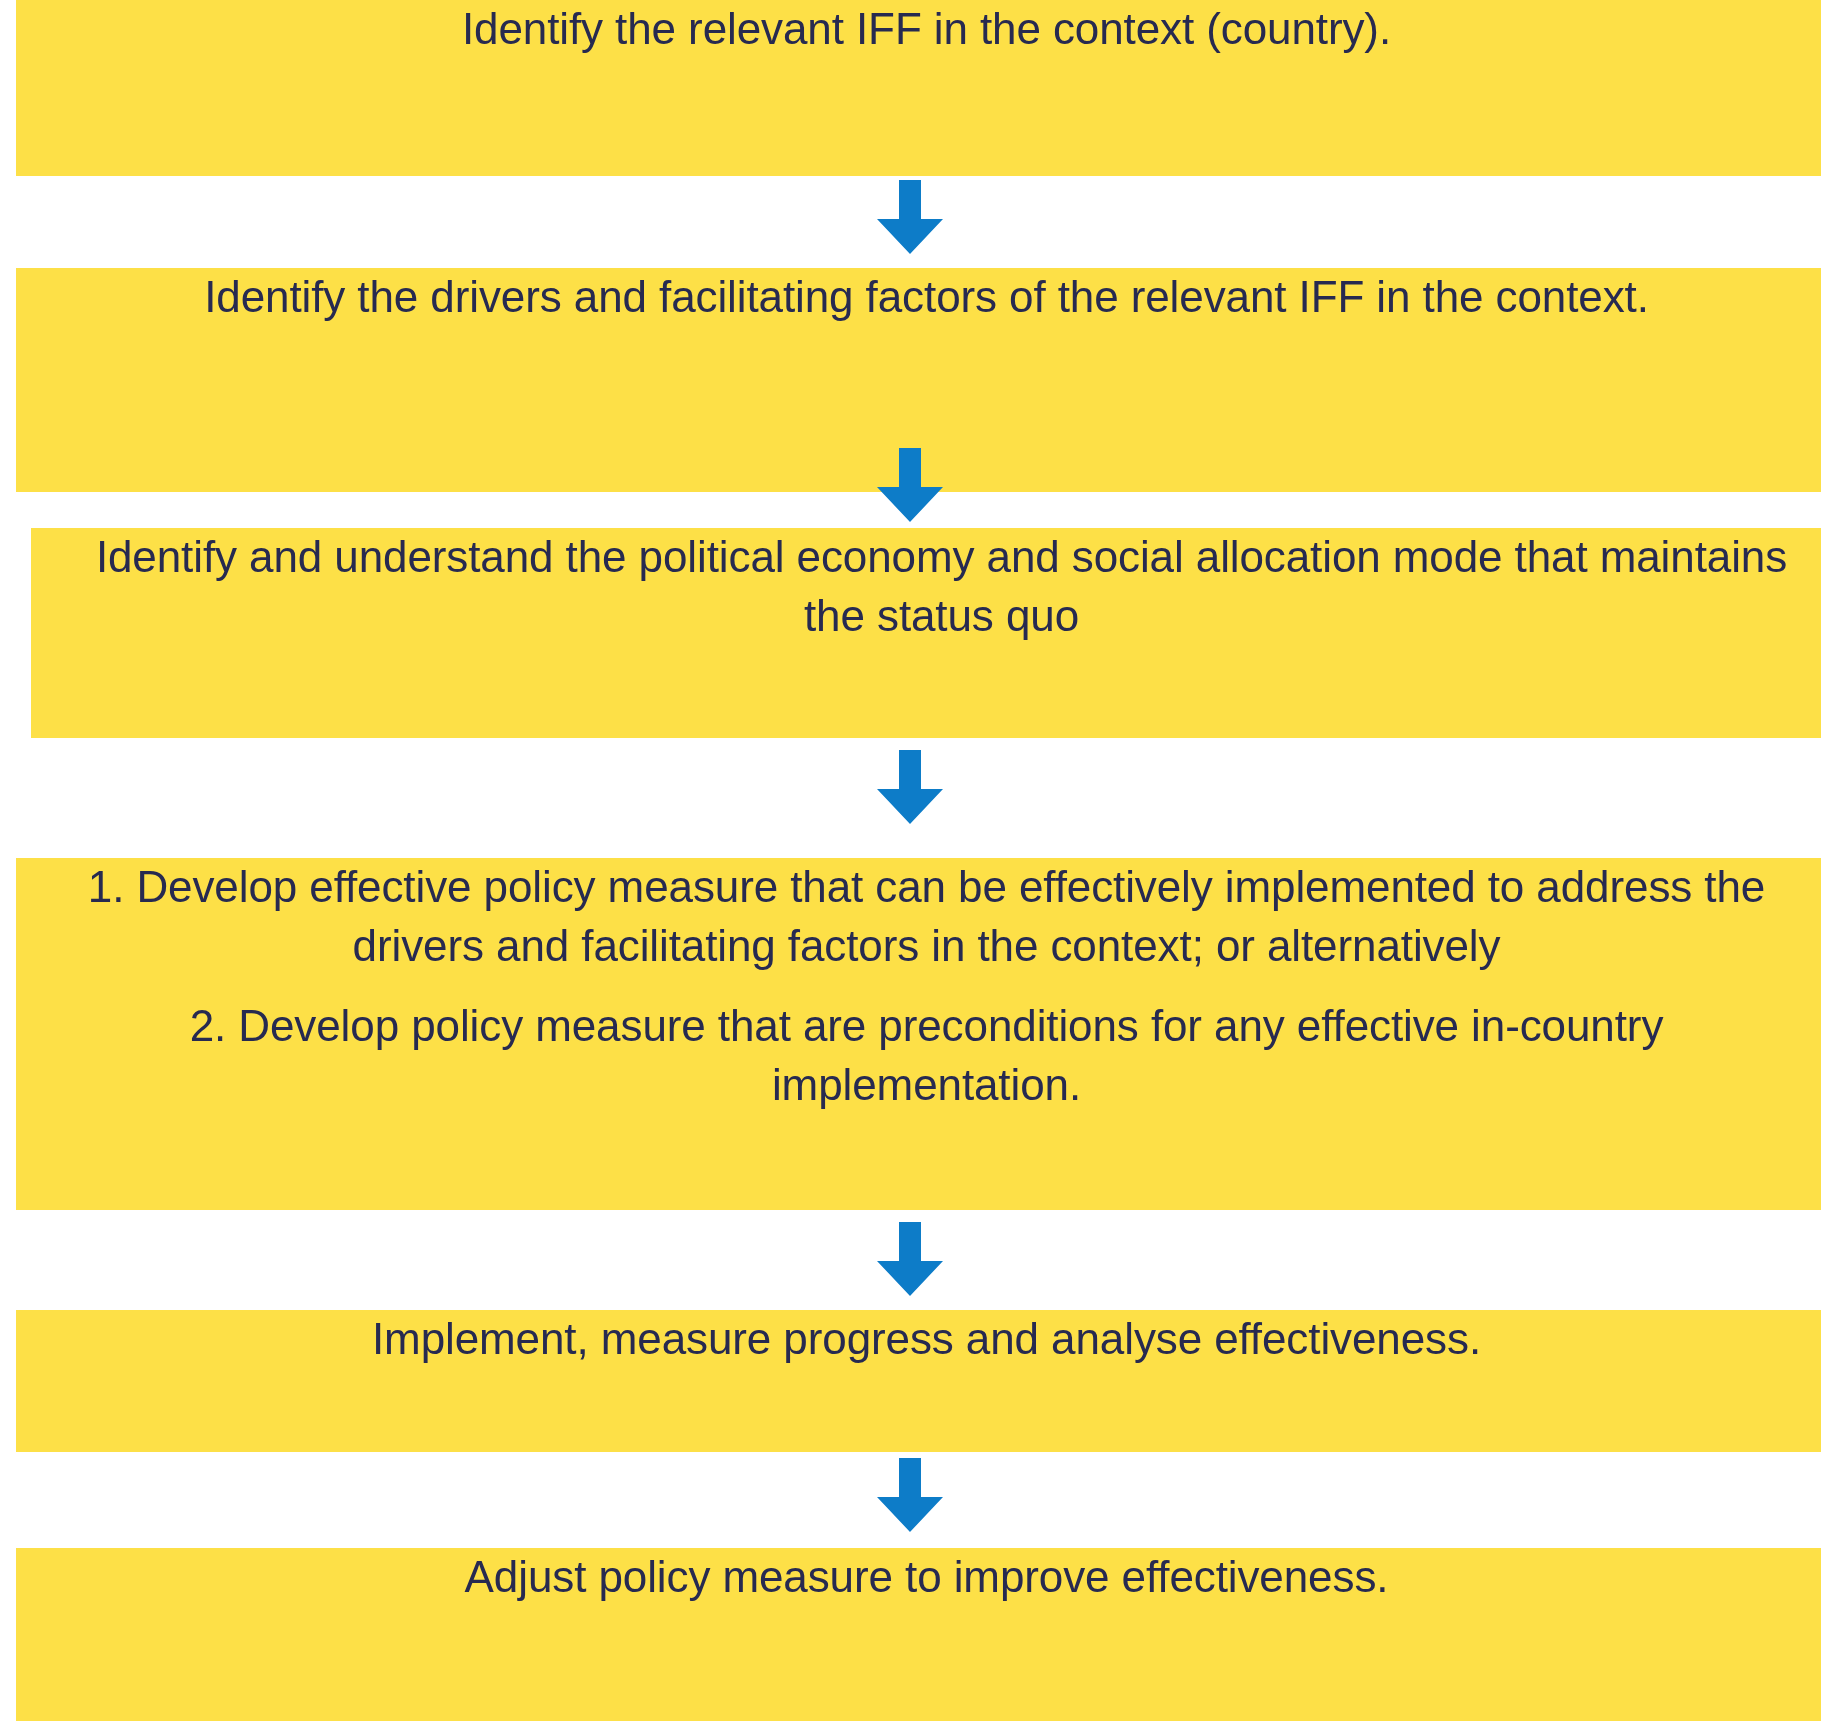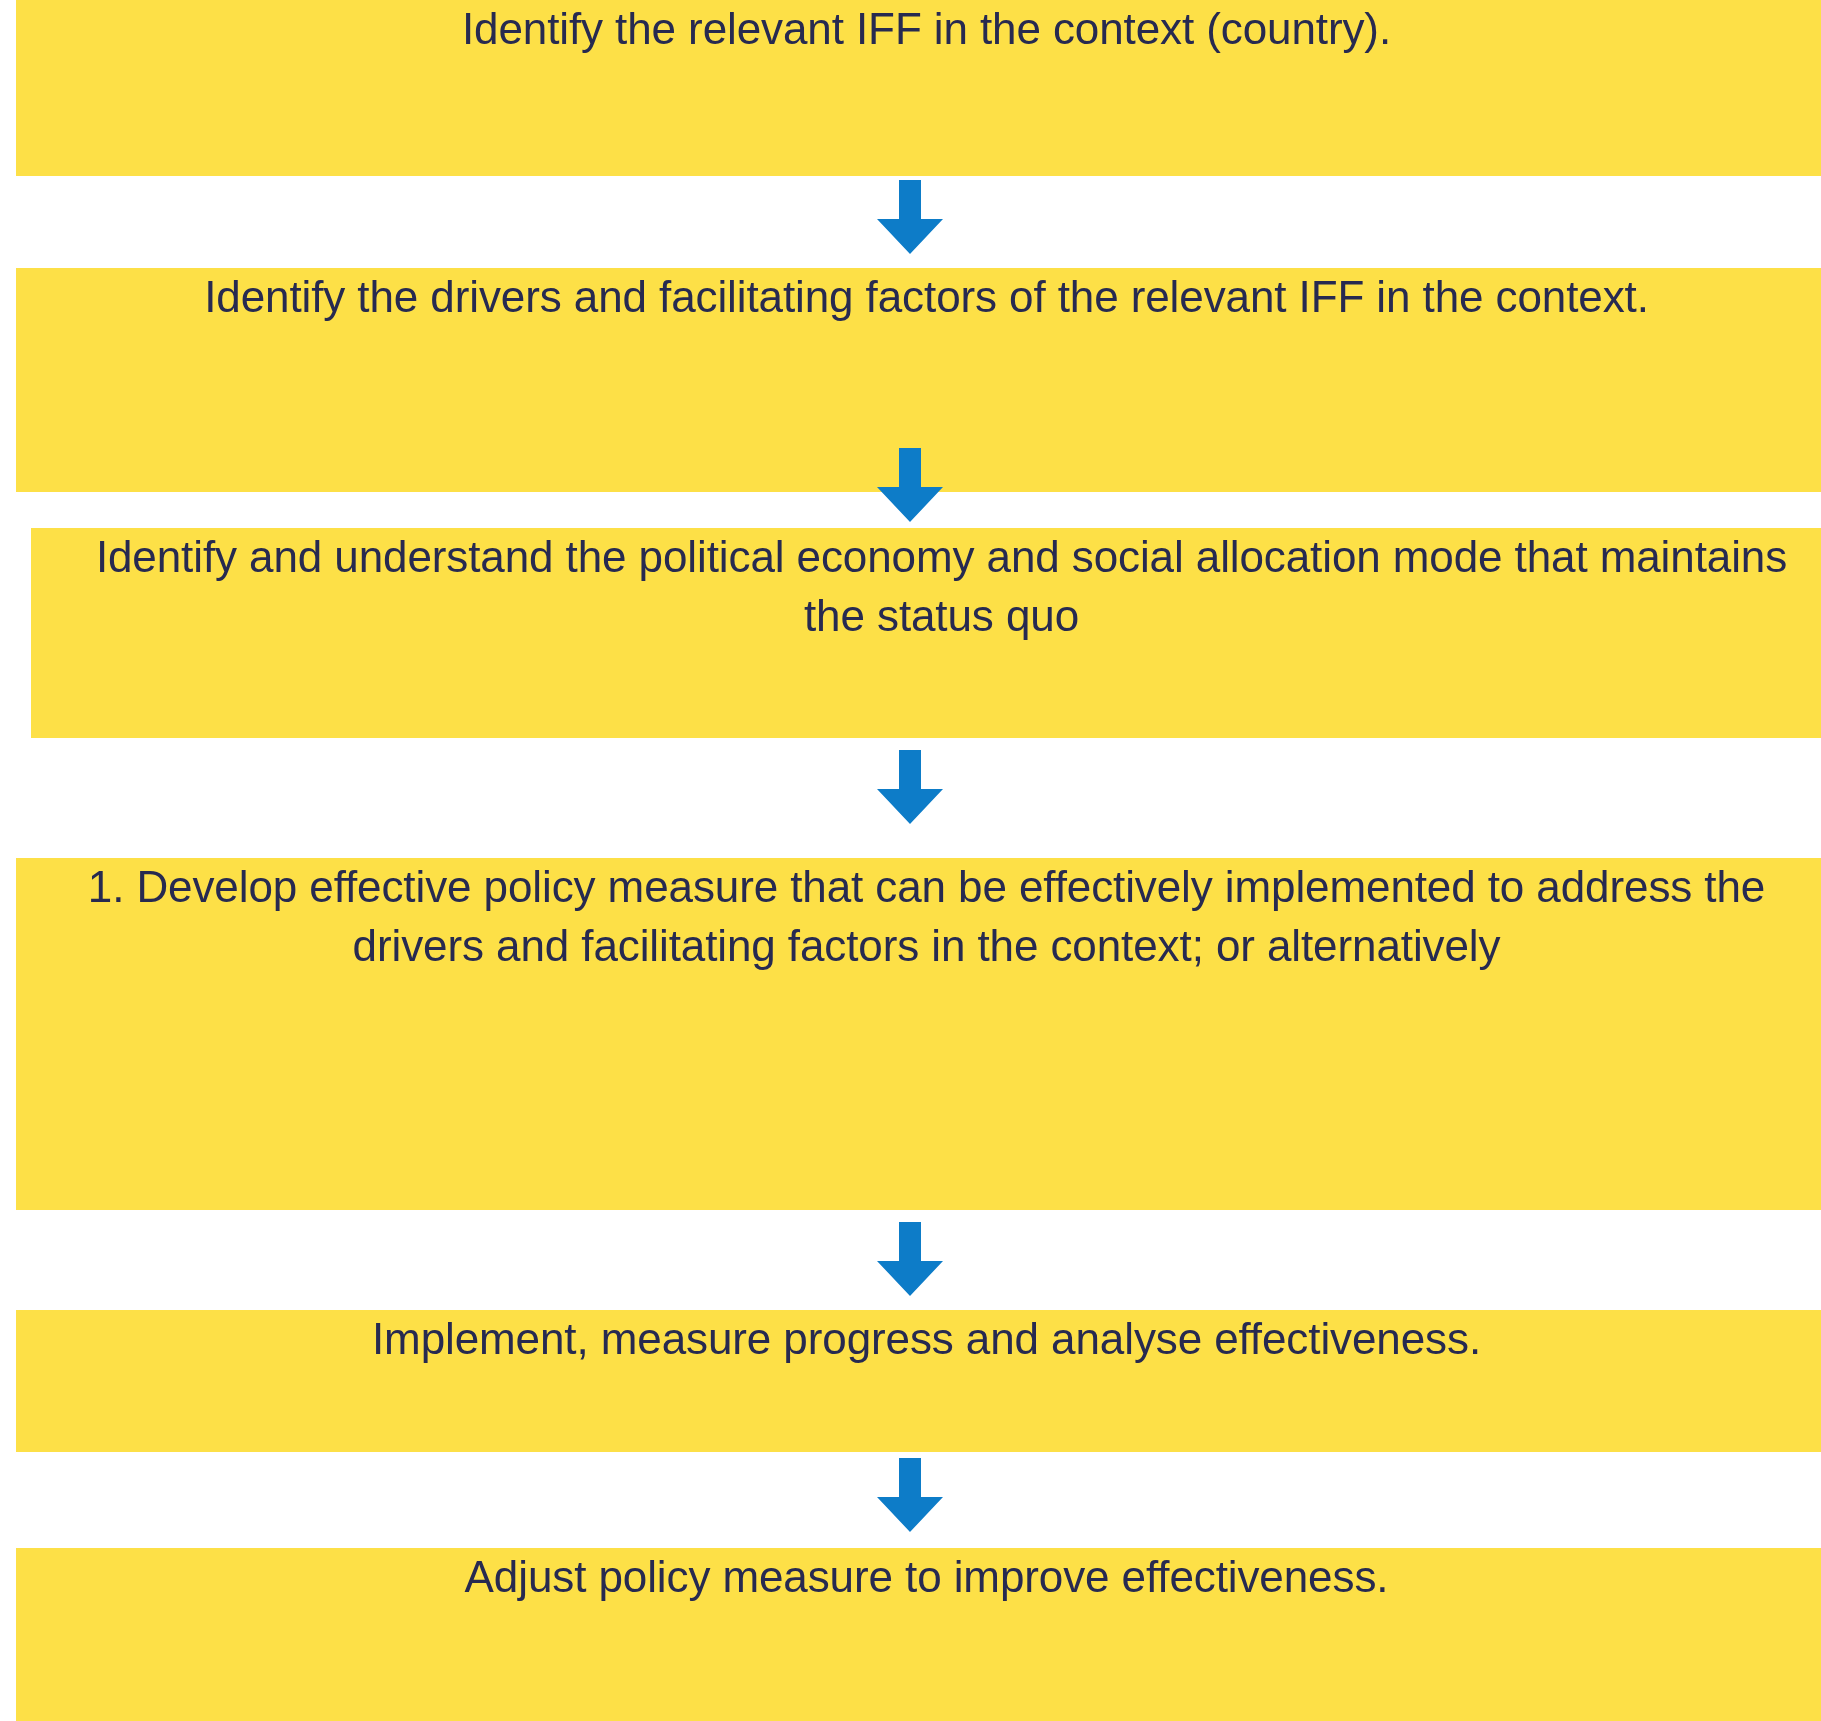--- a/index.html
+++ b/index.html
@@ -94,20 +94,21 @@
   </div>
 
   <div class="arrow-connector" style="left:875px; top:746px;">
     <svg viewBox="0 0 70 80" xmlns="http://www.w3.org/2000/svg" aria-hidden="true">
       <polygon points="24,4 46,4 46,43 68,43 35,78 2,43 24,43" fill="#0d7cc8"></polygon>
     </svg>
   </div>
 
   <div class="step-box" style="top:858px; height:352px;">
     <div class="step-text numbered">1. Develop effective policy measure that can be effectively implemented to address the drivers and facilitating factors in the context; or alternatively</div>
+    <div class="step-text numbered" style="max-width:1700px;">2. Develop policy measure that are preconditions for any effective in-country implementation.</div>
   </div>
 
   <div class="arrow-connector" style="left:875px; top:1218px;">
     <svg viewBox="0 0 70 80" xmlns="http://www.w3.org/2000/svg" aria-hidden="true">
       <polygon points="24,4 46,4 46,43 68,43 35,78 2,43 24,43" fill="#0d7cc8"></polygon>
     </svg>
   </div>
 
   <div class="step-box" style="top:1310px; height:142px;">
     <div class="step-text">Implement, measure progress and analyse effectiveness.</div>

